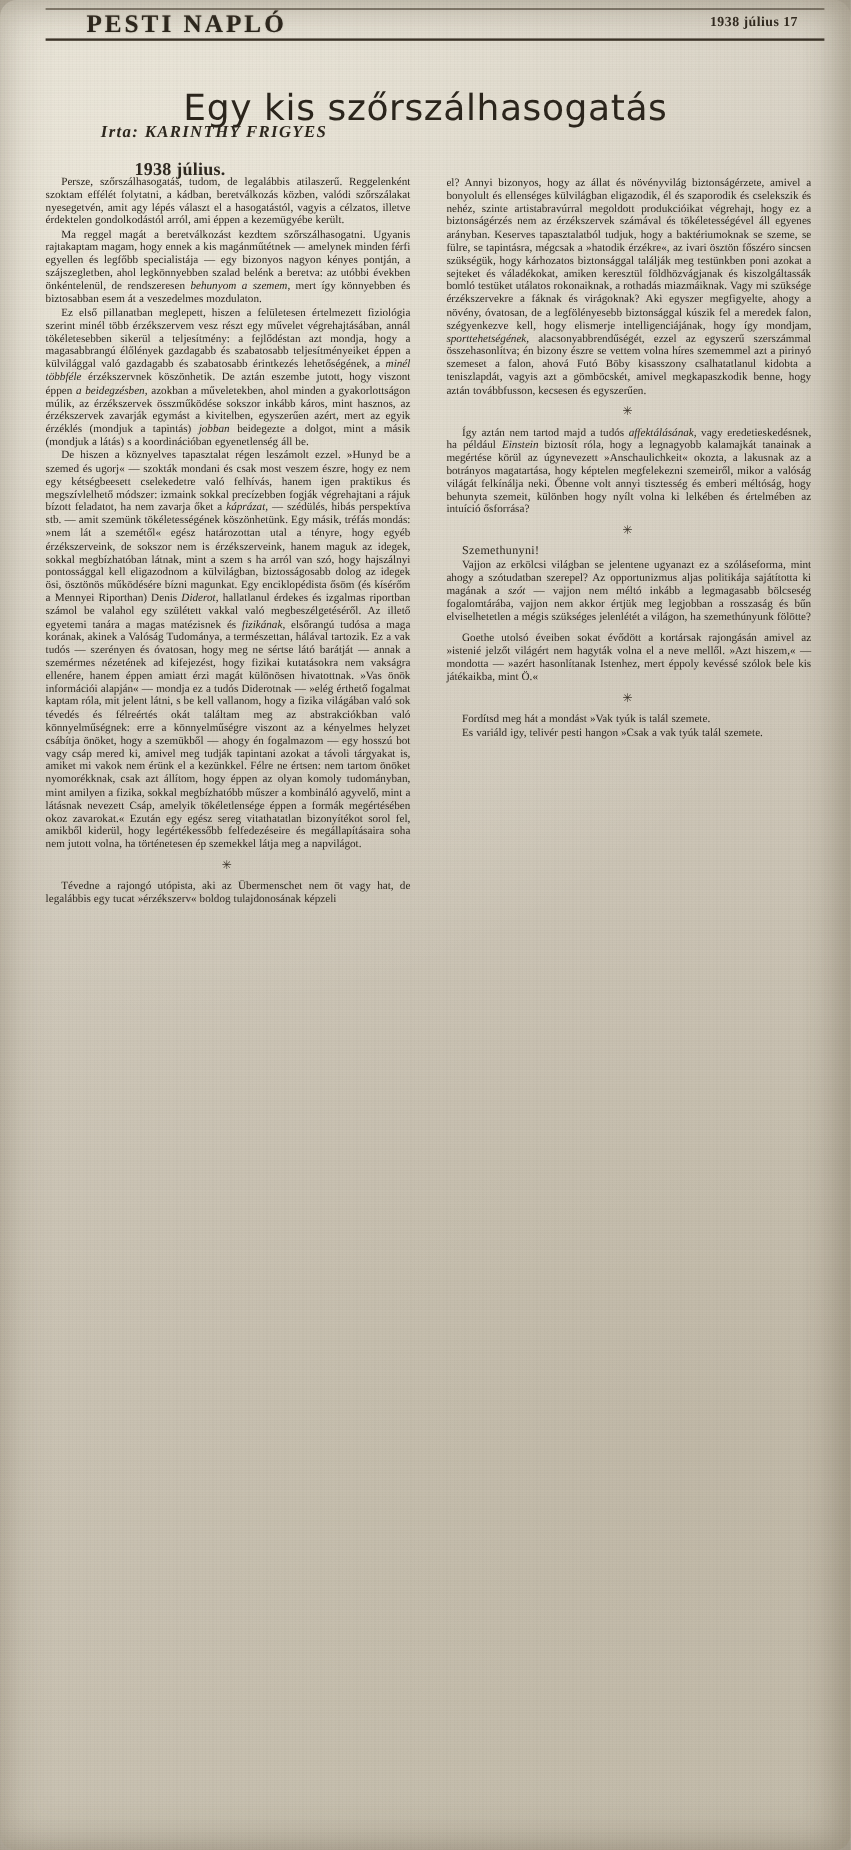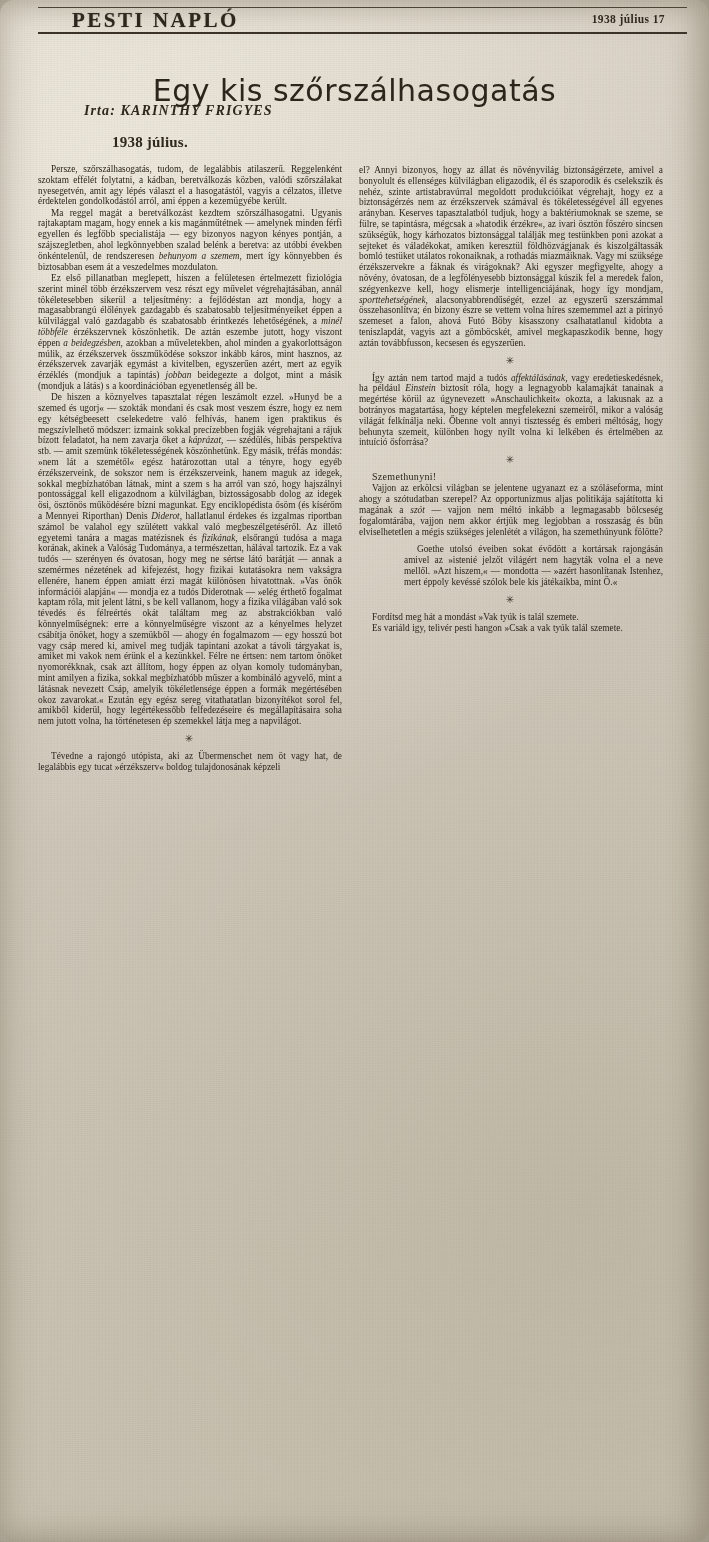--- a/index.html
+++ b/index.html
@@ -109,42 +109,42 @@
     font-family: "Liberation Serif", serif;
     font-weight: bold;
     font-size: 15px;
     letter-spacing: 0.2px;
     color: #2e281f;
   }
 
   .columns {
     position: absolute;
     left: 38px;
-    top: 164px;
+    top: 147px;
     width: 650px;
     display: flex;
-    gap: 17px;
+    gap: 30px;
   }
   .col {
     width: 304px;
     font-family: "Liberation Serif", serif;
     font-size: 9.3px;
     line-height: 10.8px;
     text-align: justify;
     color: #2b251d;
     -webkit-hyphens: auto;
     hyphens: auto;
   }
   .col p {
     margin: 0 0 0.5px 0;
     text-indent: 13px;
     word-spacing: 0.2px;
   }
   .col p.noindent { text-indent: 0; }
-  .col p.gap { margin-top: 7px; margin-left: 45px; }
+  .col p.gap { margin-top: 7px; }
   .col i { font-style: italic; }
   .dingbat {
     text-align: center;
     font-size: 10px;
     letter-spacing: 2px;
     color: #3a3228;
     margin: 7px 0 7px 0;
     line-height: 10px;
   }
   .subhead {

